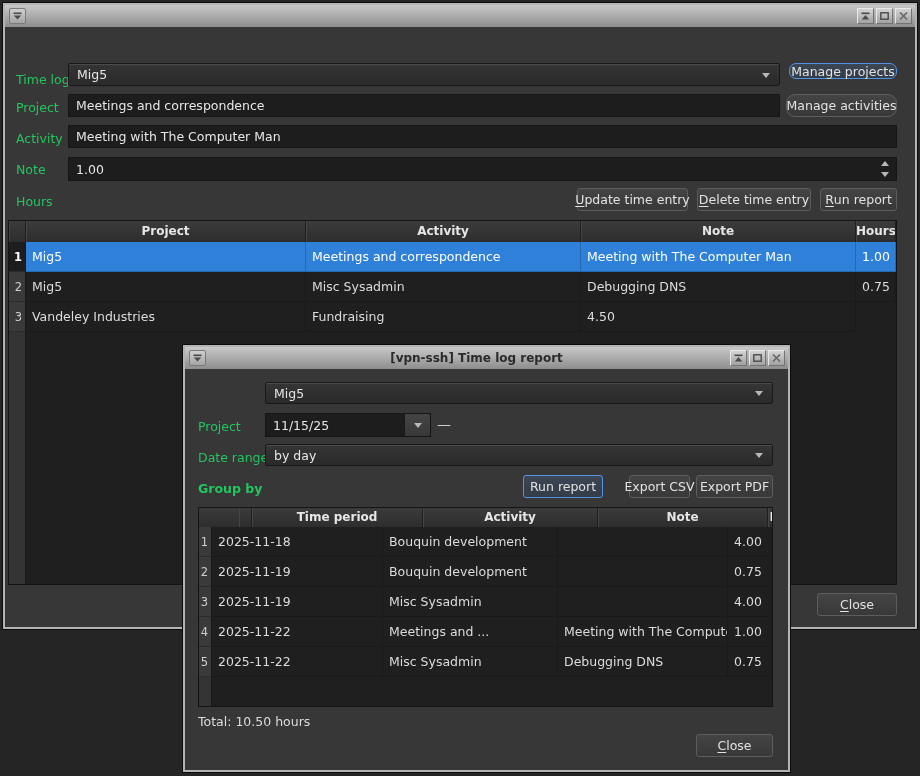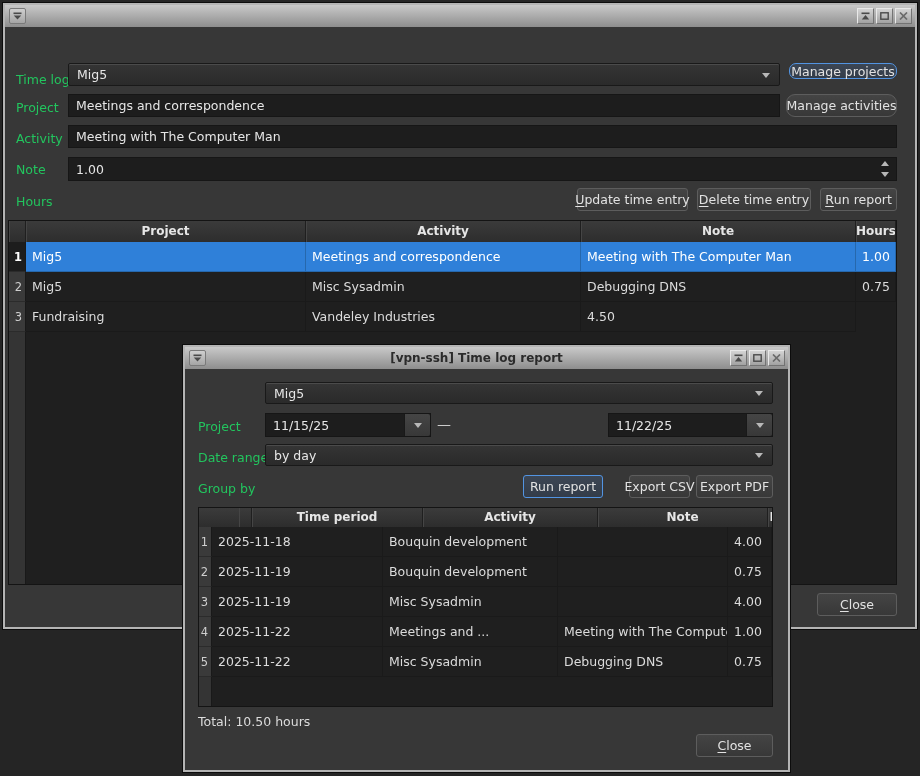--- a/index.html
+++ b/index.html
@@ -157,21 +157,21 @@
   #mw-close { left:812px; top:566px; width:80px; height:23px; }
 
   
   #report-win { left:183px; top:345px; width:607px; height:427px; }
   #rw-project-lbl { left:13px; top:18px; }
   #rw-project-combo { left:80px; top:13px; width:508px; height:22px; }
   #rw-range-lbl { left:13px; top:49px; }
   #rw-date-from { left:80px; top:44px; width:166px; height:24px; }
   #rw-dash { left:252px; top:47px; }
   #rw-date-to { left:423px; top:44px; width:165px; height:24px; }
-  #rw-group-lbl { left:13px; top:80px; }
+  #rw-group-lbl { left:13px; top:80px;font-weight:bold; }
   #rw-group-combo { left:80px; top:75px; width:508px; height:22px; }
   #rw-run { left:338px; top:106px; width:80px; height:23px; }
   #rw-csv { left:444px; top:106px; width:61px; height:23px; }
   #rw-pdf { left:511px; top:106px; width:77px; height:23px; }
   #rw-table { left:13px; top:138px; width:575px; height:200px; }
   #rw-table .thead, #rw-table .trow { grid-template-columns:13px 171px 175px 170px 44px; }
   #rw-table .thead { height:19px;padding-left:40px; }
   #rw-table .thead .hc { line-height:18px; }
   #rw-table .gutter-strip { width:13px; }
   #rw-total { left:13px; top:345px; }
@@ -255,22 +255,22 @@
       </div>
       <div class="trow">
         <span class="gc">2</span>
         <span class="dc">Mig5</span>
         <span class="dc">Misc Sysadmin</span>
         <span class="dc">Debugging DNS</span>
         <span class="dc">0.75</span>
       </div>
       <div class="trow">
         <span class="gc">3</span>
+        <span class="dc">Vandeley Industries</span>
         <span class="dc">Fundraising</span>
-        <span class="dc">Vandeley Industries</span>
         <span class="dc">4.50</span>
       </div>
     </div>
 
     <div class="btn" id="mw-close"><u>C</u>lose</div>
   </div>
 </div>
 
 <div class="window" id="report-win">
   <div class="titlebar">
@@ -306,24 +306,20 @@
       <span>Mig5</span>
       <span class="arrow"></span>
     </div>
 
     <span class="lbl" id="rw-range-lbl">Date range</span>
     <div class="input" id="rw-date-from">
       <span>11/15/25</span>
       <span class="ddbtn"></span>
     </div>
     <span class="dash" id="rw-dash">—</span>
-    <div class="input" id="rw-date-to">
-      <span>11/22/25</span>
-      <span class="ddbtn"></span>
-    </div>
 
     <span class="lbl" id="rw-group-lbl">Group by</span>
     <div class="combo" id="rw-group-combo">
       <span>by day</span>
       <span class="arrow"></span>
     </div>
 
     <div class="btn focused" id="rw-run">Run report</div>
     <div class="btn" id="rw-csv">Export CSV</div>
     <div class="btn" id="rw-pdf">Export PDF</div>

